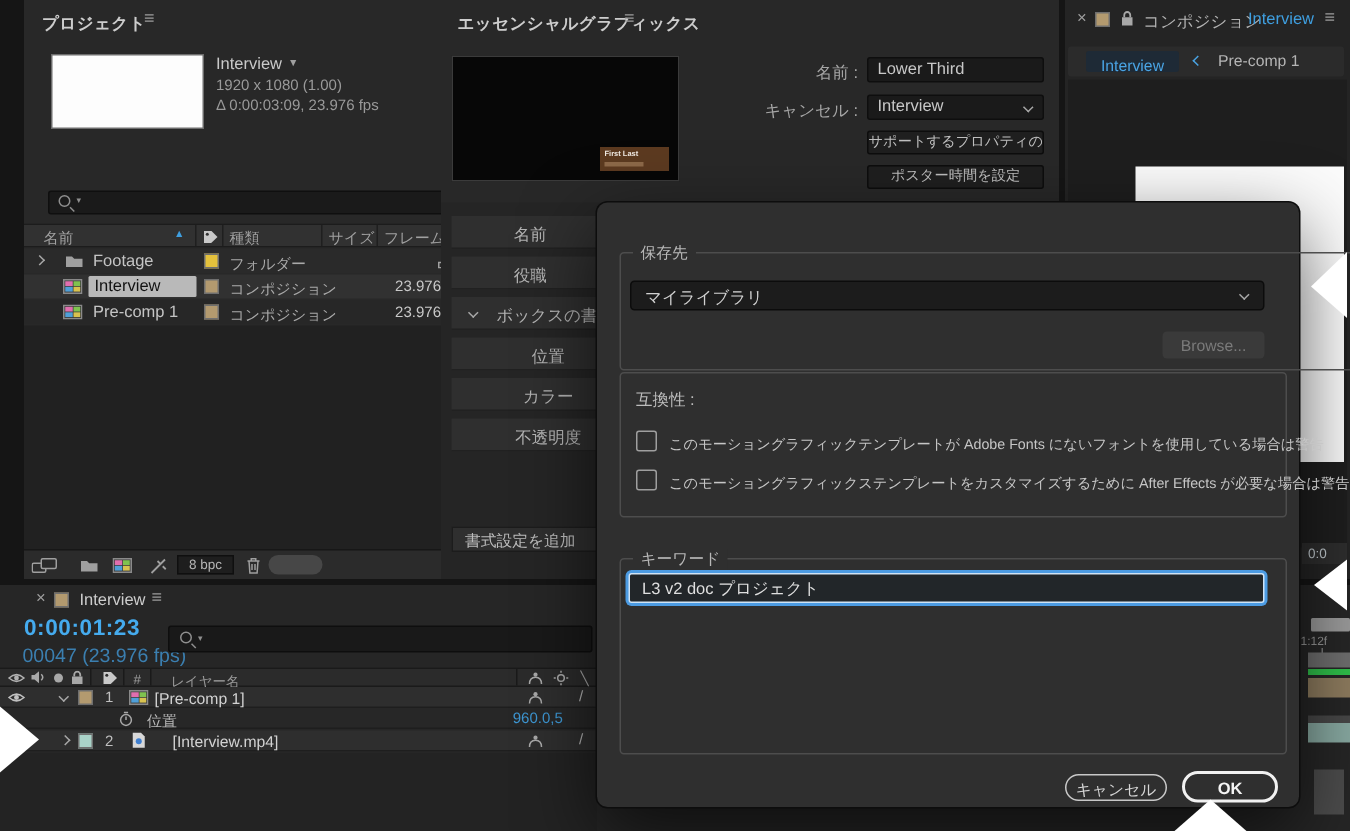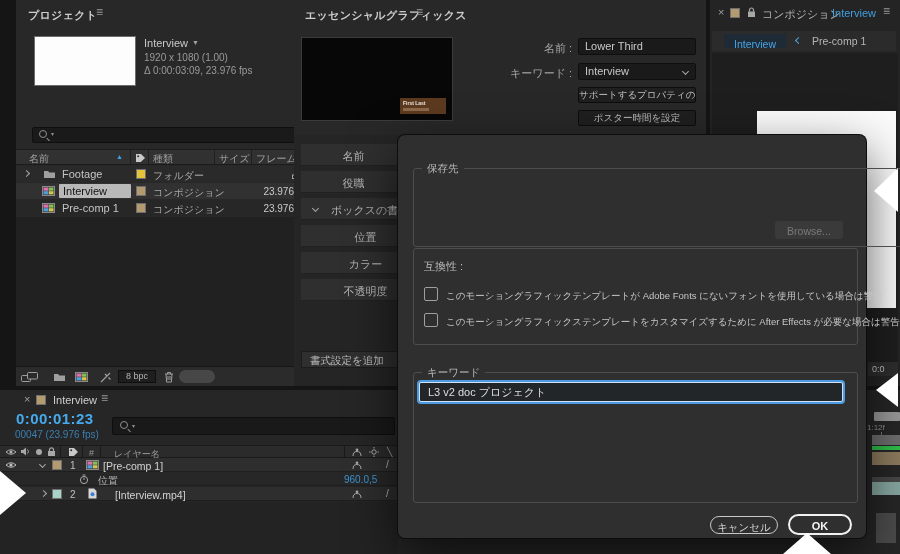--- a/index.html
+++ b/index.html
@@ -177,21 +177,21 @@
         <span style="position:absolute;left:3px;top:2px;font-size:5px;font-weight:700;color:#efe9e2;white-space:nowrap;">First Last</span>
         <span style="position:absolute;left:3px;top:10px;width:26px;height:3px;background:#a6825f;opacity:.65;"></span>
       </div>
     </div>
 
     <span class="abs" style="left:188px;top:41px;width:90px;text-align:right;font-size:11px;color:#a6a6a6;">名前 :</span>
     <div class="inputbox" style="left:284px;top:38px;width:118px;height:17px;">
       <span>Lower Third</span>
     </div>
 
-    <span class="abs" style="left:188px;top:66px;width:90px;text-align:right;font-size:11px;color:#a6a6a6;">キーワード :</span>
+    <span class="abs" style="left:188px;top:66px;width:90px;text-align:right;font-size:11px;color:#a6a6a6;">キャンセル :</span>
     <div class="inputbox" style="left:284px;top:63px;width:118px;height:17px;">
       <span>Interview</span>
       <span class="cv down" style="position:absolute;right:7px;top:5px;"></span>
     </div>
 
     <div class="flatbtn" style="left:284px;top:87px;width:118px;height:16px;">
       <span style="line-height:14px;display:block;">サポートするプロパティのみ</span>
     </div>
     <div class="flatbtn" style="left:284px;top:110px;width:118px;height:16px;">
       <span style="line-height:14px;display:block;">ポスター時間を設定</span>
@@ -250,21 +250,21 @@
     </div>
   </section>
 
   <section class="panel" style="left:0;top:390px;width:900px;height:164px;background:#262626;">
     <span class="abs" style="left:24px;top:3px;font-size:11px;color:#9f9f9f;">×</span>
     <span class="sq" style="left:36px;top:5px;background:#b39a6f;"></span>
     <span class="abs" style="left:53px;top:4px;font-size:11px;color:#cdcdcd;">Interview</span>
     <span class="abs hamb" style="left:101px;top:3px;">≡</span>
 
     <span class="abs" style="left:16px;top:20px;font-size:15px;font-weight:700;color:#45abee;letter-spacing:.4px;">0:00:01:23</span>
-    <span class="abs" style="left:15px;top:39px;font-size:10px;color:#3b7fb0;">00047 (23.976 fps)</span>
+    <span class="abs" style="left:15px;top:39px;font-size:13px;color:#3b7fb0;">00047 (23.976 fps)</span>
 
     <div class="abs" style="left:112px;top:27px;width:283px;height:18px;background:#191919;border:1px solid #0e0e0e;border-radius:2px;">
       <span class="mag" style="left:7px;top:3px;"></span>
       <span class="abs" style="left:19px;top:4px;font-size:6px;color:#8f8f8f;">▾</span>
     </div>
 
     <div class="abs" style="left:0;top:55px;width:398px;height:13px;background:#2b2b2b;border-top:1px solid #1a1a1a;border-bottom:1px solid #1a1a1a;">
       <span class="icon" style="left:5px;top:2px;">
         <svg width="12" height="8">
             <path d="M1 4Q6 -0.5 11 4Q6 8.5 1 4Z" fill="none" stroke="#b0b0b0"></path>
@@ -341,21 +341,21 @@
     </div>
 
     <div class="tl-row" style="top:82px;background:#272727;">
       <span class="icon" style="left:79px;top:2px;">
         <svg width="10" height="11">
             <circle cx="5" cy="6" r="3.6" fill="none" stroke="#a8a8a8"></circle>
             <path d="M5 6V3.6M3.6 1h2.8" fill="none" stroke="#a8a8a8"></path>
           </svg>
       </span>
       <span class="abs" style="left:98px;top:2px;font-size:10px;color:#b9b9b9;">位置</span>
-      <span class="abs" style="left:344px;top:2px;width:53px;text-align:left;font-size:10px;color:#3d96d2;overflow:hidden;white-space:nowrap;">960.0,5</span>
+      <span class="abs" style="left:332px;top:2px;width:53px;text-align:center;font-size:10px;color:#3d96d2;overflow:hidden;white-space:nowrap;">960.0,5</span>
     </div>
 
     <div class="tl-row" style="top:97px;">
       <span class="cv right abs" style="left:41px;top:4px;"></span>
       <span class="sq" style="left:52px;top:2px;background:#a9d3c8;"></span>
       <span class="abs" style="left:70px;top:2px;font-size:10px;color:#c0c0c0;">2</span>
       <span class="icon" style="left:88px;top:1px;">
         <svg width="9" height="11">
             <path d="M0.5 0.5h5.5L8.5 3v7.5H0.5z" fill="#d8d8d8"></path>
             <circle cx="4.5" cy="6.2" r="2" fill="#3f7fd0"></circle>
@@ -382,20 +382,24 @@
     <div class="abs" style="left:872px;top:92px;width:28px;height:13px;background:#87a8a0;"></div>
     <div class="abs" style="left:876px;top:123px;width:20px;height:30px;background:#4c4c4c;"></div>
   </section>
 
   <div class="abs" style="left:398px;top:135px;width:468px;height:403px;z-index:10;border-radius:7px;
               box-shadow:0 0 0 1px #0d0d0d,0 18px 50px rgba(0,0,0,.65);background:#2f2f2f;">
 
     <div class="fset" style="left:15px;top:33px;width:536px;height:79px;">
       <span class="legend">保存先</span>
     </div>
+    <div class="abs" style="left:22px;top:52px;width:423px;height:20px;background:#1c1c1c;border:1px solid #0c0c0c;border-radius:3px;">
+      <span style="position:absolute;left:9px;top:3px;font-size:11px;color:#d2d2d2;">マイライブラリ</span>
+      <span class="cv down" style="position:absolute;right:10px;top:6px;"></span>
+    </div>
     <div class="abs" style="left:377px;top:86px;width:68px;height:18px;background:#3a3a3a;border-radius:3px;text-align:center;">
       <span style="font-size:10.5px;color:#7a7a7a;line-height:18px;">Browse...</span>
     </div>
 
     <div class="fset" style="left:15px;top:113px;width:445px;height:97px;"></div>
     <span class="abs" style="left:26px;top:124px;font-size:11px;color:#bdbdbd;">互換性 :</span>
     <span class="cbx" style="left:26px;top:152px;"></span>
     <span class="cblabel" style="left:48px;top:155px;">このモーショングラフィックテンプレートが Adobe Fonts にないフォントを使用している場合は警告</span>
     <span class="cbx" style="left:26px;top:178px;"></span>
     <span class="cblabel" style="left:48px;top:181px;">このモーショングラフィックステンプレートをカスタマイズするために After Effects が必要な場合は警告</span>

